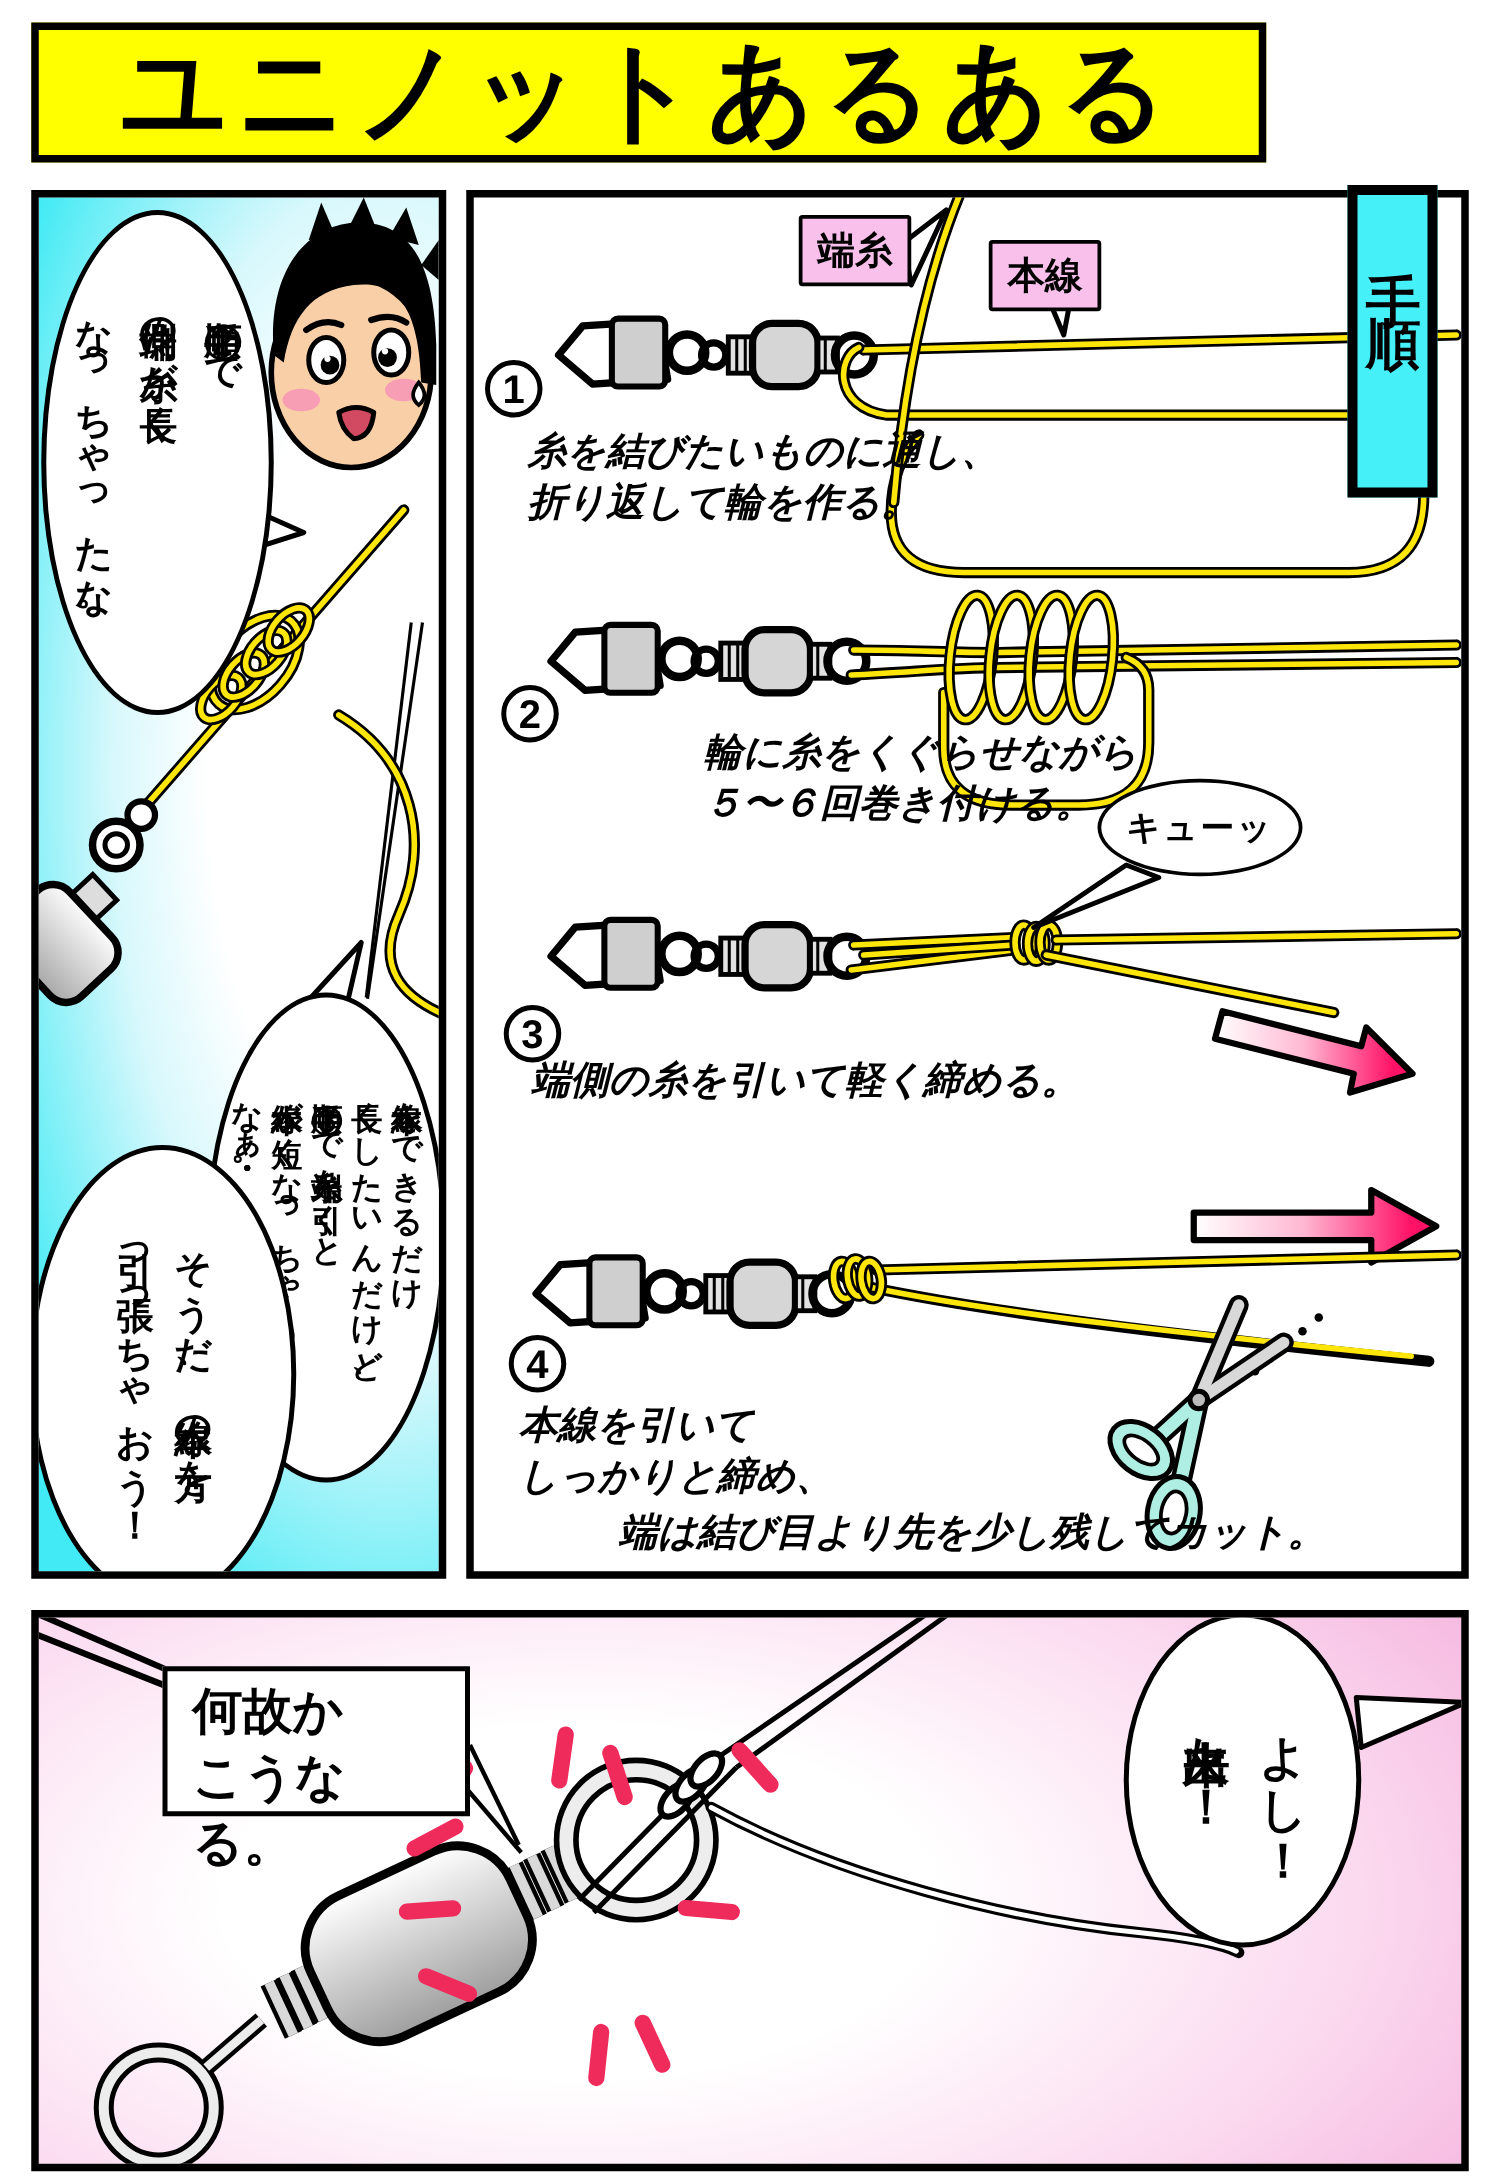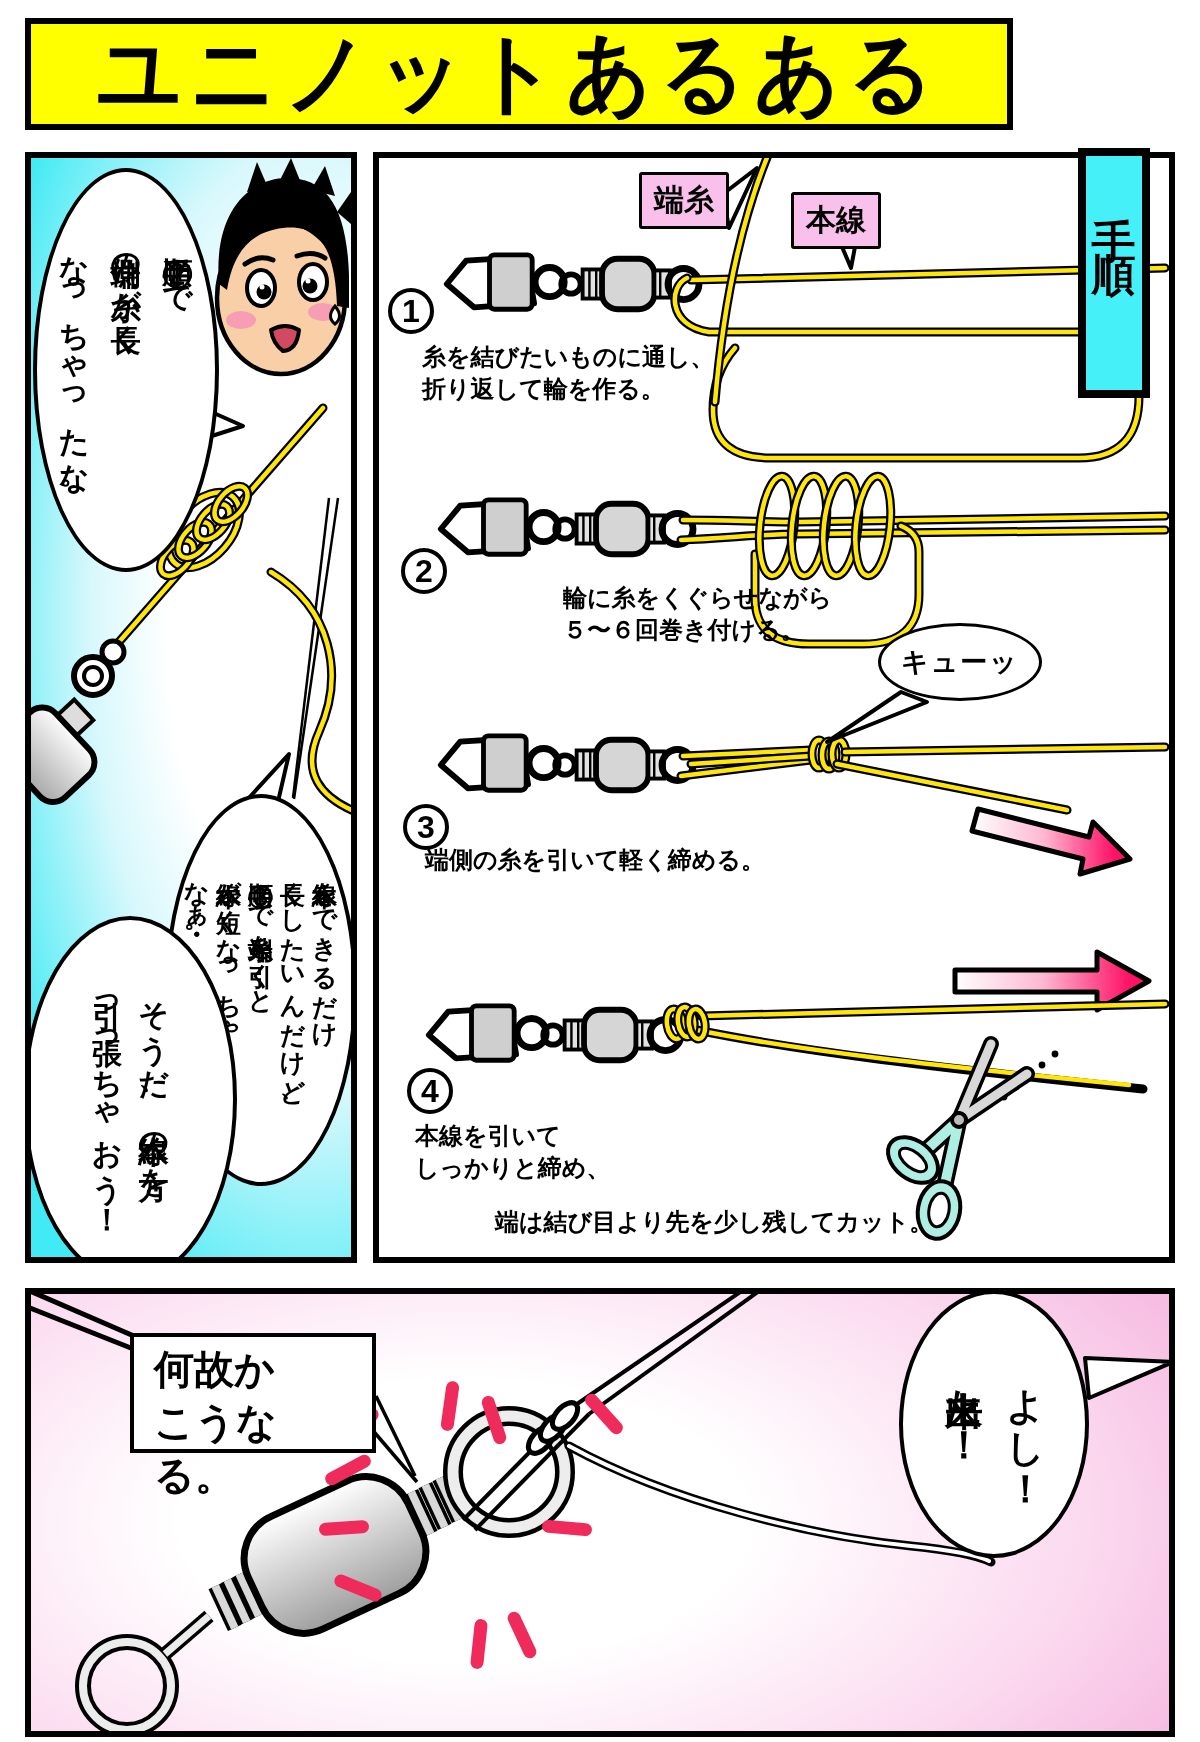--- a/index.html
+++ b/index.html
@@ -32,21 +32,21 @@
   #bub2 .vt{font-size:25px;line-height:1.28;}
   #bub3{left:-8px;top:758px;width:214px;height:366px;}
   #bub3 .vt{font-size:30px;line-height:1.55;}
   #sfx{left:499px;top:465px;width:164px;height:78px;border-width:3px;}
   #sfx .t{font-size:27px;font-weight:bold;letter-spacing:2px;}
   #done{left:868px;top:-4px;width:190px;height:268px;}
   #done .vt{font-size:38px;line-height:1.62;}
   
   .circ{width:46px;height:46px;border:4px solid #000;border-radius:50%;background:#fff;
         display:flex;align-items:center;justify-content:center;font-size:32px;font-weight:bold;box-sizing:border-box;}
-  .cap{font-size:24px;font-weight:bold;white-space:pre-line;line-height:1.32;}
+  .cap{font-size:31px;font-weight:bold;white-space:pre-line;line-height:1.32;font-style:italic;}
   .plabel{background:#F8C0EA;border:3px solid #000;border-radius:3px;font-size:30px;
           font-weight:bold;padding:5px 12px;}
   #whybox{left:99px;top:39px;width:246px;height:120px;background:#fff;border:4px solid #000;
           box-sizing:border-box;font-size:40px;font-weight:bold;line-height:1.32;
           white-space:pre-line;padding:6px 18px 0 20px;}
   #note{left:652px;top:298px;width:420px;font-size:33px;font-weight:bold;line-height:1.26;white-space:pre-line;}
   
   .ko{fill:none;stroke:#000;stroke-width:9;stroke-linecap:round;stroke-linejoin:round;}
   .ky{fill:none;stroke:#FFE60A;stroke-width:4.5;stroke-linecap:round;stroke-linejoin:round;}
   .thin{fill:none;stroke:#000;stroke-width:2.5;}

